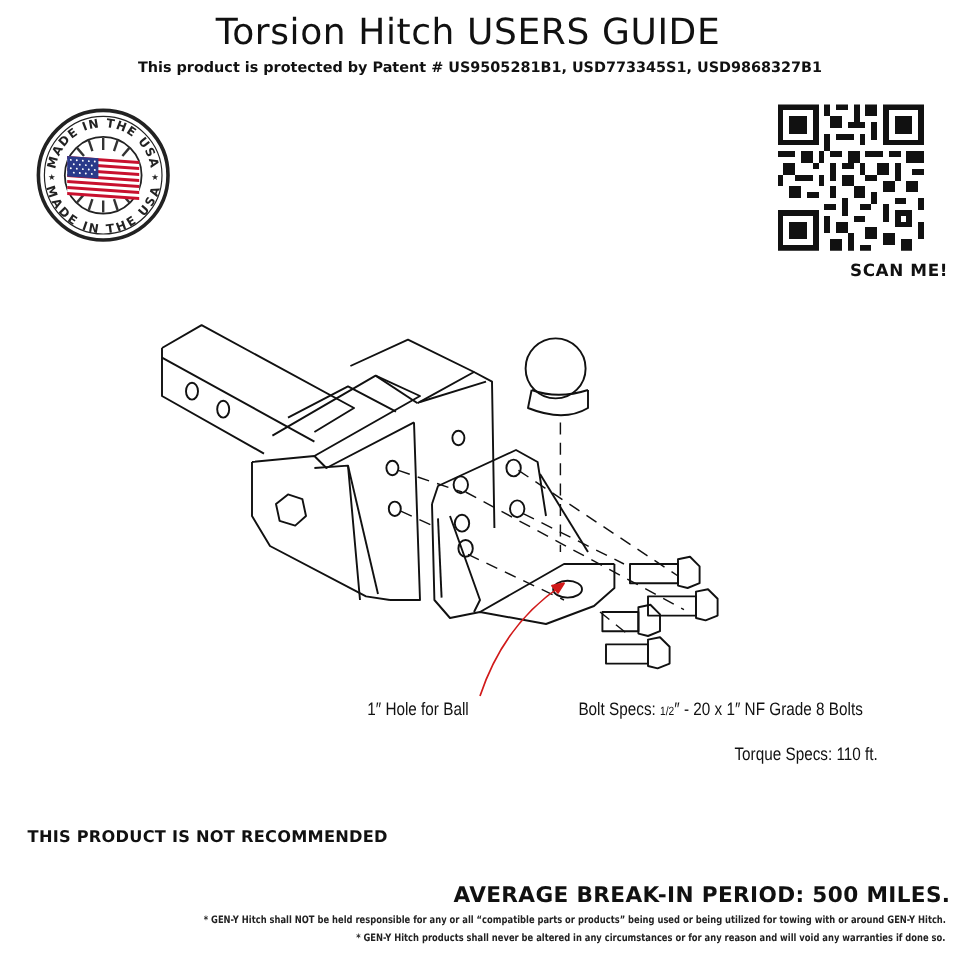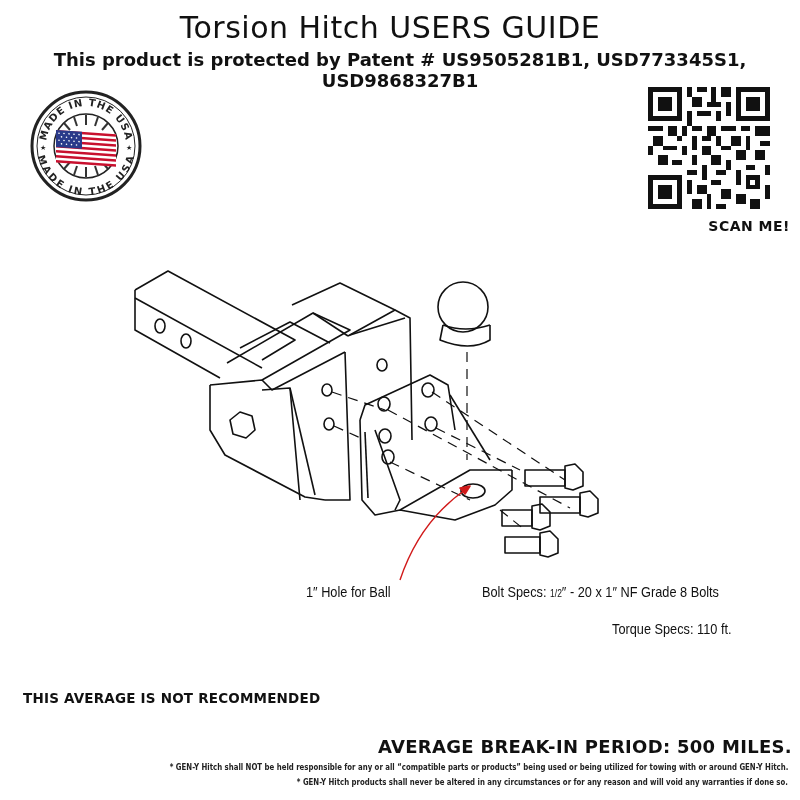--- a/index.html
+++ b/index.html
@@ -1,18 +1,18 @@
 <!DOCTYPE html>
 <html><head>
 <meta charset="utf-8">
 <style>
   html, body { margin:0; padding:0; background:#ffffff; }
   body { width:800px; height:800px; position:relative; overflow:hidden; font-family:"DejaVu Sans", sans-serif; color:#111; }
   .title { position:absolute; left:0; top:10px; width:780px; text-align:center; font-size:30px; font-weight:500; letter-spacing:0.5px; color:#111; }
-  .patent { position:absolute; left:0; top:49px; width:800px; text-align:center; font-size:18px; font-weight:bold; color:#111; }
+  .patent { position:absolute; left:0; top:49px; width:800px; text-align:center; font-size:12px; font-weight:bold; color:#111; }
   .badge { position:absolute; left:30px; top:90px; width:112px; height:112px; }
   .qr { position:absolute; left:648px; top:87px; width:122px; height:122px; }
   .scan { position:absolute; left:630px; top:218px; width:160px; text-align:right; font-size:14px; font-weight:bold; letter-spacing:0.5px; }
   .drawing { position:absolute; left:110px; top:255px; width:520px; height:330px; }
   .label { position:absolute; font-family:"Liberation Sans Narrow","Liberation Sans", sans-serif; font-size:15px; transform:scaleX(0.85); transform-origin:left top; color:#111; }
   .hole-label { left:306px; top:583px; }
   .bolt-label { left:482px; top:583px; }
   .torque-label { left:612px; top:620px; }
   .frac { font-size:10px; }
   .warn { position:absolute; left:23px; top:688px; font-size:13.5px; font-weight:bold; line-height:21px; letter-spacing:0.2px; }
@@ -243,18 +243,18 @@
     <path d="M400 580 Q420 520 468 488" stroke="#d11a1a" stroke-width="1.4"></path>
     <polygon points="470,486 460,488 465,494" fill="#d11a1a" stroke="#d11a1a"></polygon>
   </g>
 </svg>
 
 <div class="label hole-label">1″  Hole for Ball</div>
 <div class="label bolt-label"><span>Bolt Specs: </span><span class="frac">1/2</span><span>″ - 20 x 1″ NF Grade 8 Bolts</span></div>
 <div class="label torque-label">Torque Specs: 110 ft.</div>
 
 <div class="warn">
-  <div>THIS AVERAGE IS NOT RECOMMENDED</div>
+  <div>THIS PRODUCT IS NOT RECOMMENDED</div>
 </div>
 
 <div class="breakin">AVERAGE BREAK-IN PERIOD: 500 MILES.</div>
 <div class="fine fine1">* GEN-Y Hitch shall NOT be held responsible for any or all “compatible parts or products” being used or being utilized for towing with or around GEN-Y Hitch.</div>
 <div class="fine fine2">* GEN-Y Hitch products shall never be altered in any circumstances or for any reason and will void any warranties if done so.</div>
 
 </body></html>

